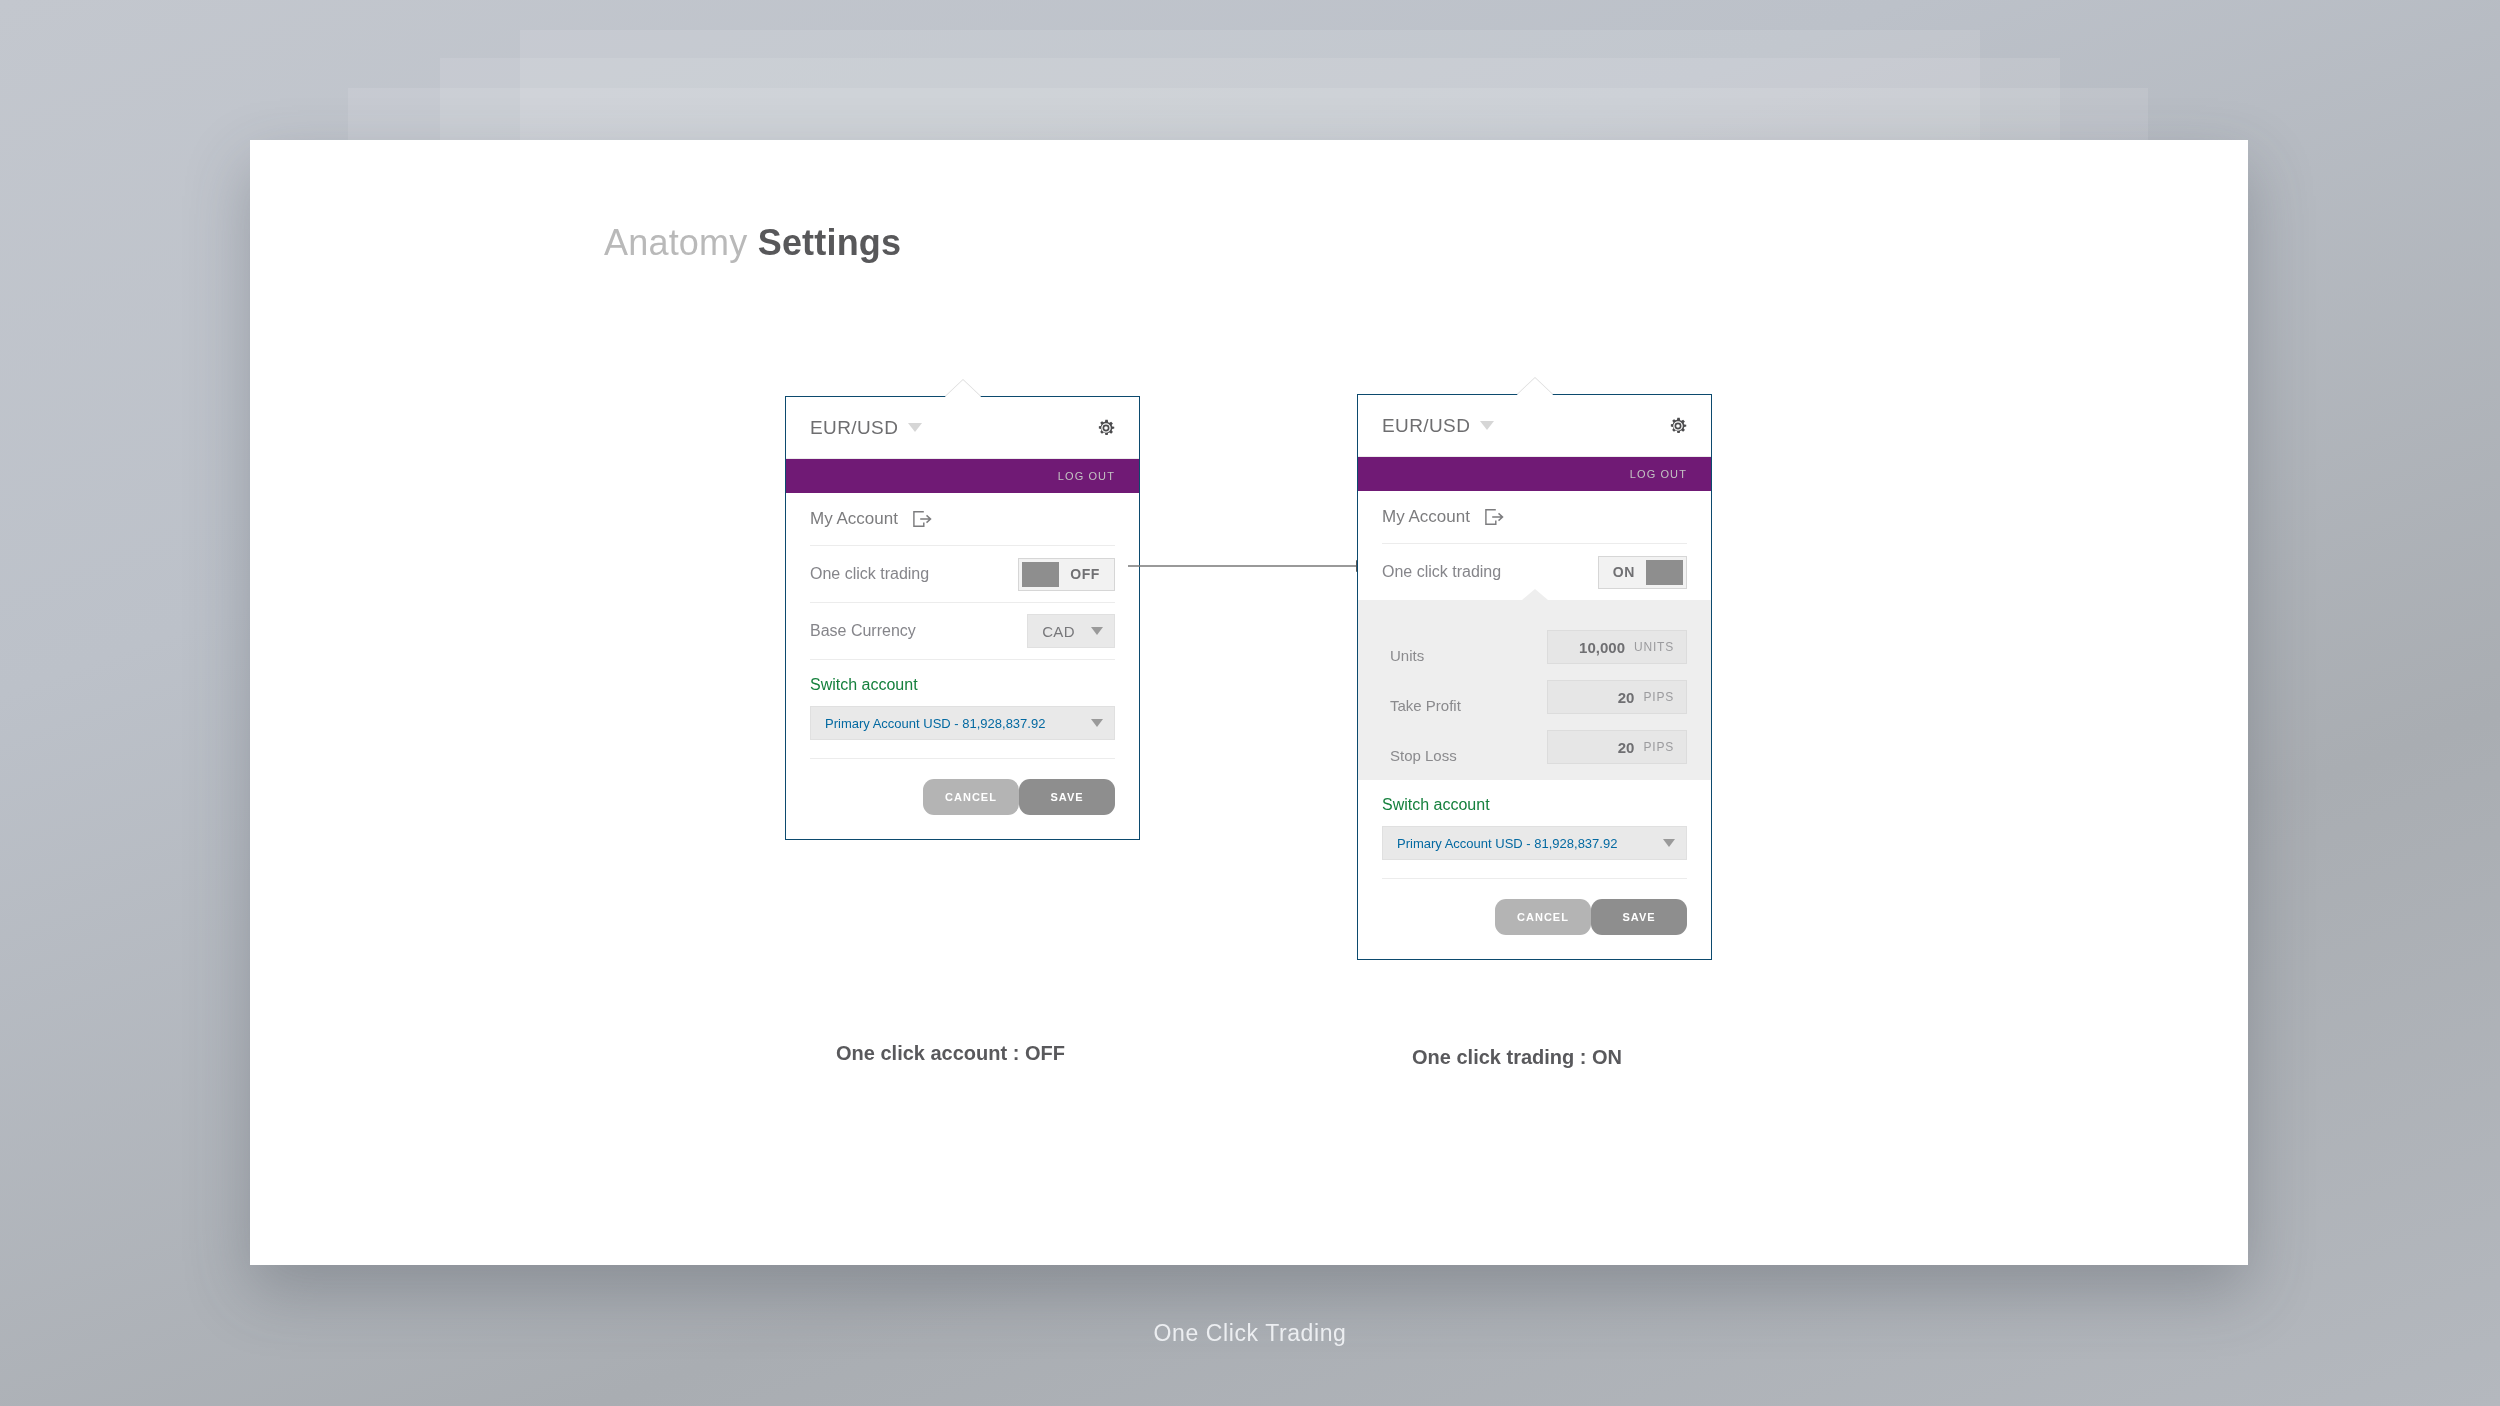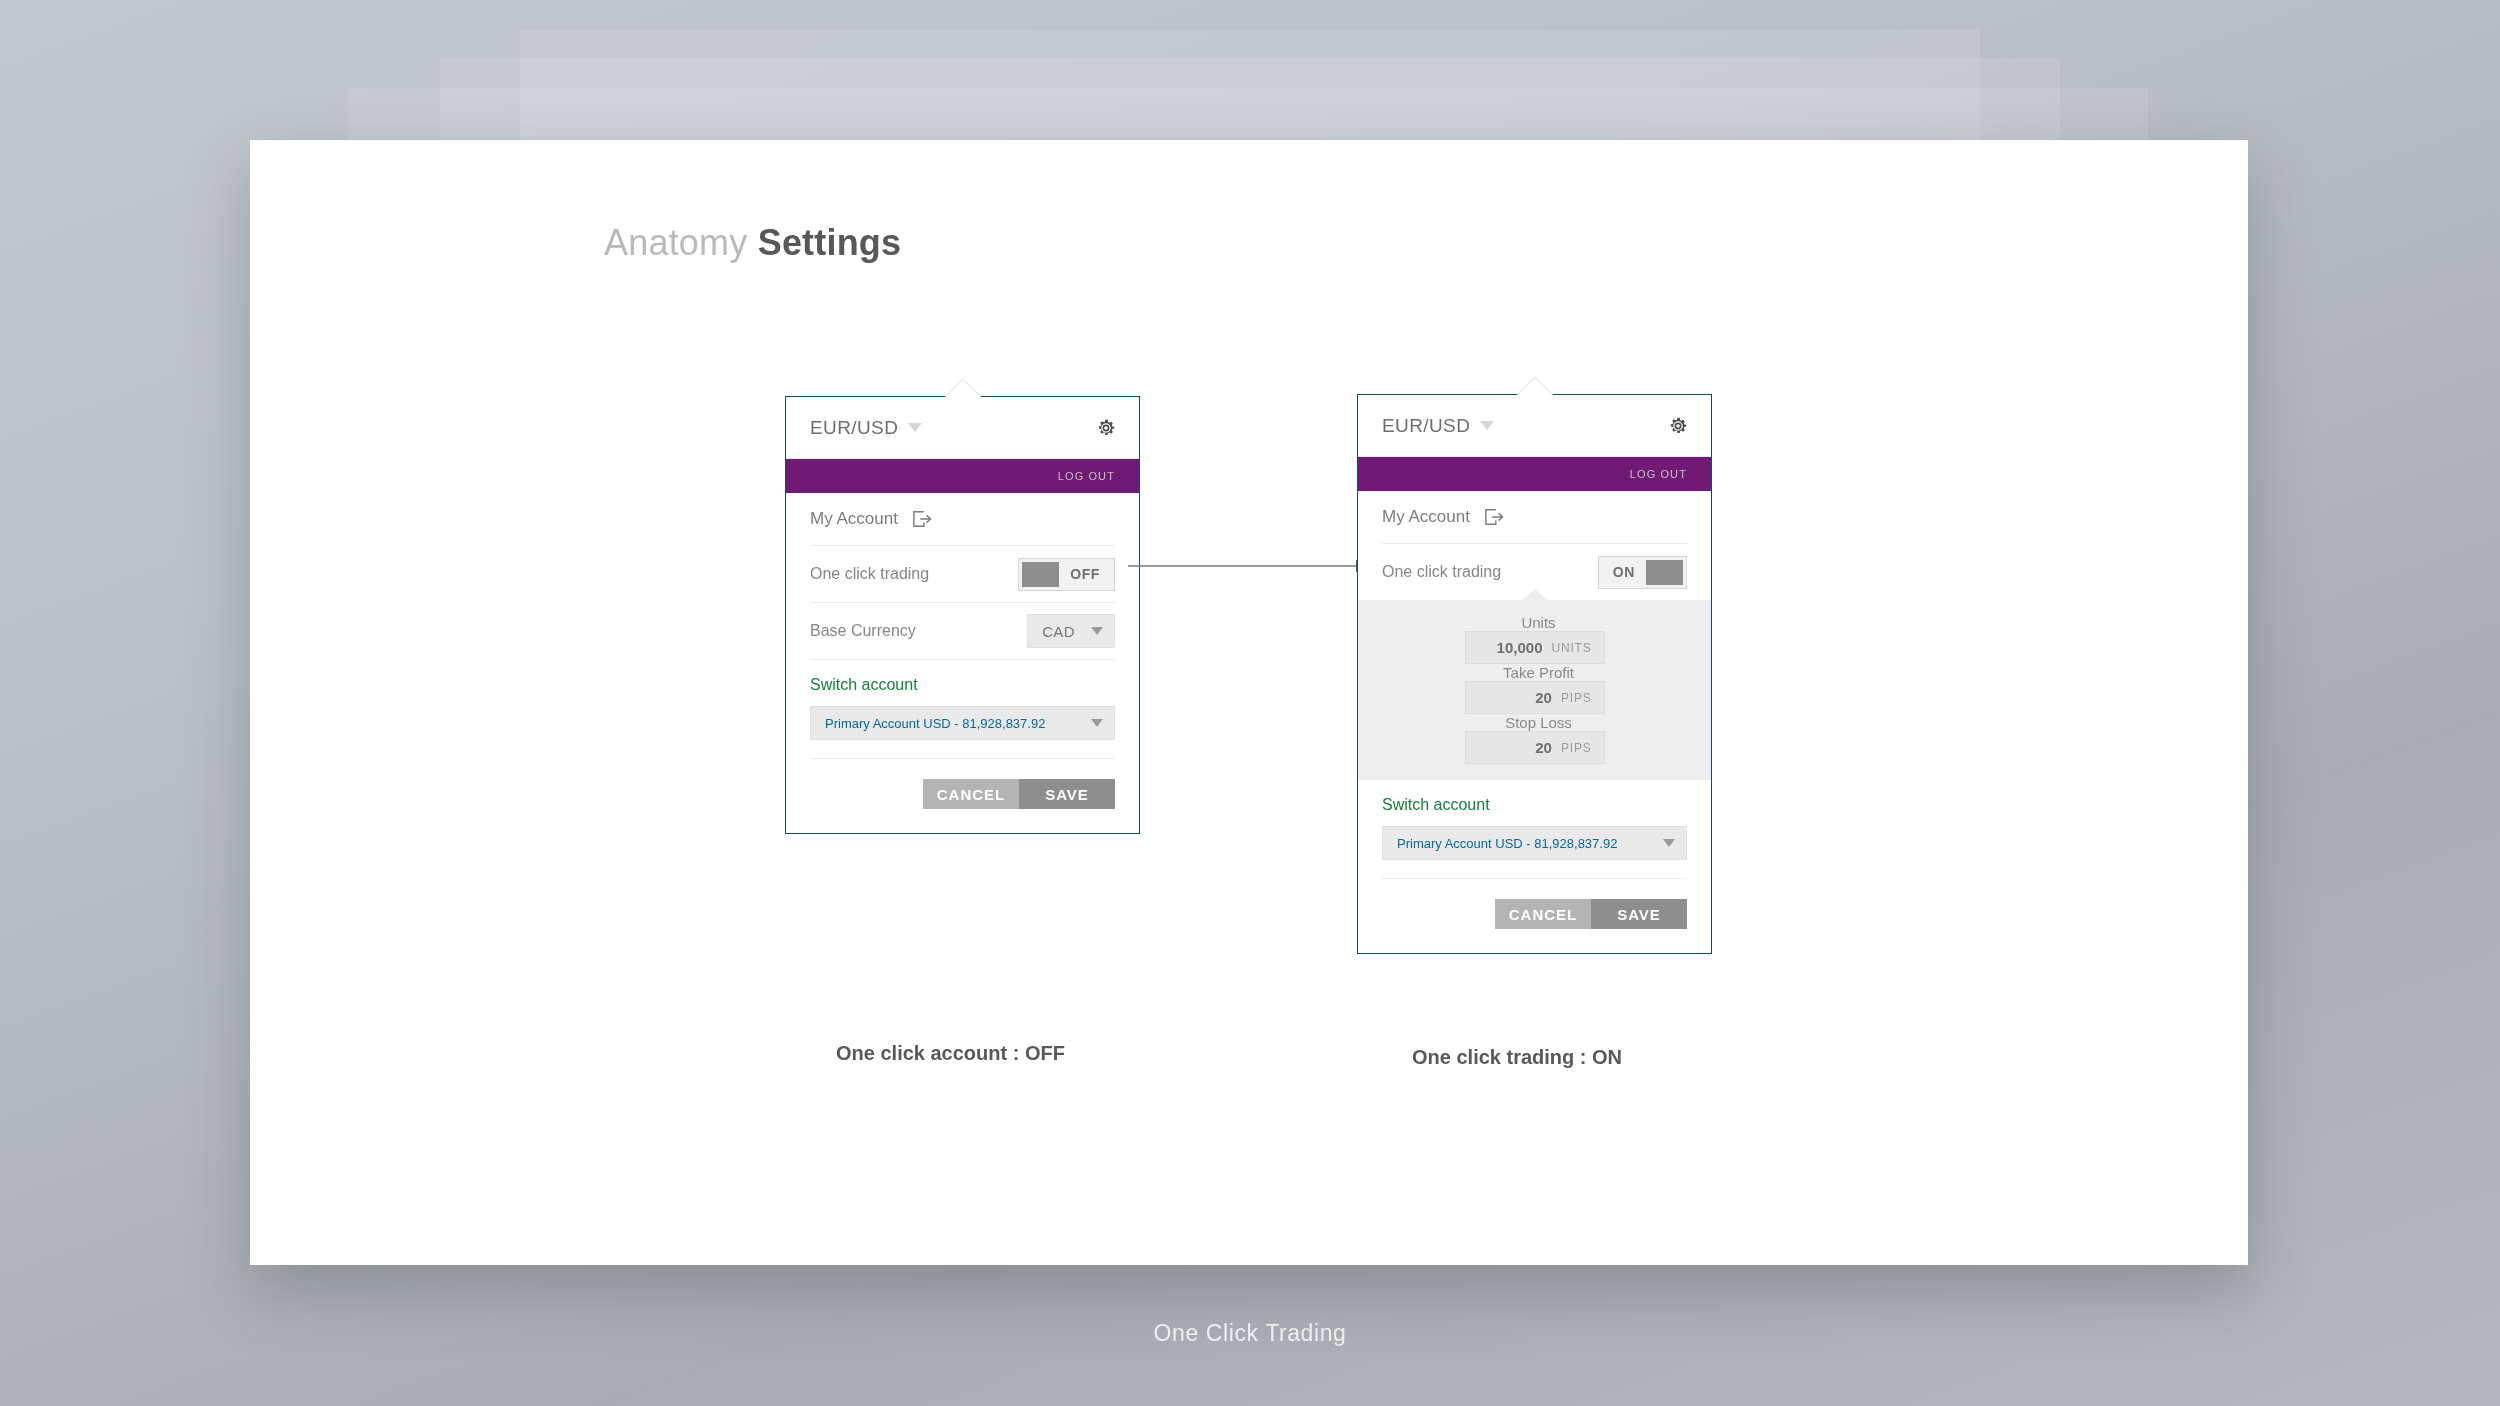--- a/index.html
+++ b/index.html
@@ -162,44 +162,45 @@
     padding: 0 11px 0 14px;
   }
   .account-value { font-size: 13px; color: #0369a1; flex: 1; }
 
   
   .btn-row {
     display: flex; justify-content: flex-end;
     padding: 20px 0 24px 0;
   }
   .btn {
-    height: 30px; min-width: 96px;
+    height: 36px; min-width: 96px;
     display: flex; align-items: center; justify-content: center;
-    font-size: 15px; font-weight: 700; color: #ffffff;
+    font-size: 11px; font-weight: 700; color: #ffffff;
     letter-spacing: 1px;
     box-sizing: border-box;
+    border-radius: 11px;
   }
   .btn-cancel { background: #b4b4b4; }
   .btn-save { background: #8e8e8e; }
 
   
   .oct-group {
     background: #eeeeee;
     margin: 0 -24px;
     padding: 14px 24px 16px 24px;
     position: relative;
   }
   .oct-group .group-notch {
     position: absolute; top: -11px; left: 50%; margin-left: -13px;
     width: 0; height: 0;
     border-left: 13px solid transparent;
     border-right: 13px solid transparent;
     border-bottom: 11px solid #eeeeee;
   }
-  .oct-row { display: flex; align-items: center; height: 50px; flex-direction: column; }
+  .oct-row { display: flex; align-items: flex-end; height: 50px; }
   .oct-label { flex: 1; font-size: 15px; color: #8a8a8d; padding-left: 8px; }
   .num-field {
     display: flex; align-items: center; justify-content: flex-end;
     background: #e6e6e6; border: 1px solid #dcdcdc;
     width: 140px; height: 34px; box-sizing: border-box;
     padding: 0 12px;
   }
   .num-value { font-size: 15px; font-weight: 700; color: #6f6f72; }
   .num-unit { font-size: 12px; color: #9b9b9e; letter-spacing: .8px; margin-left: 9px; }
 

